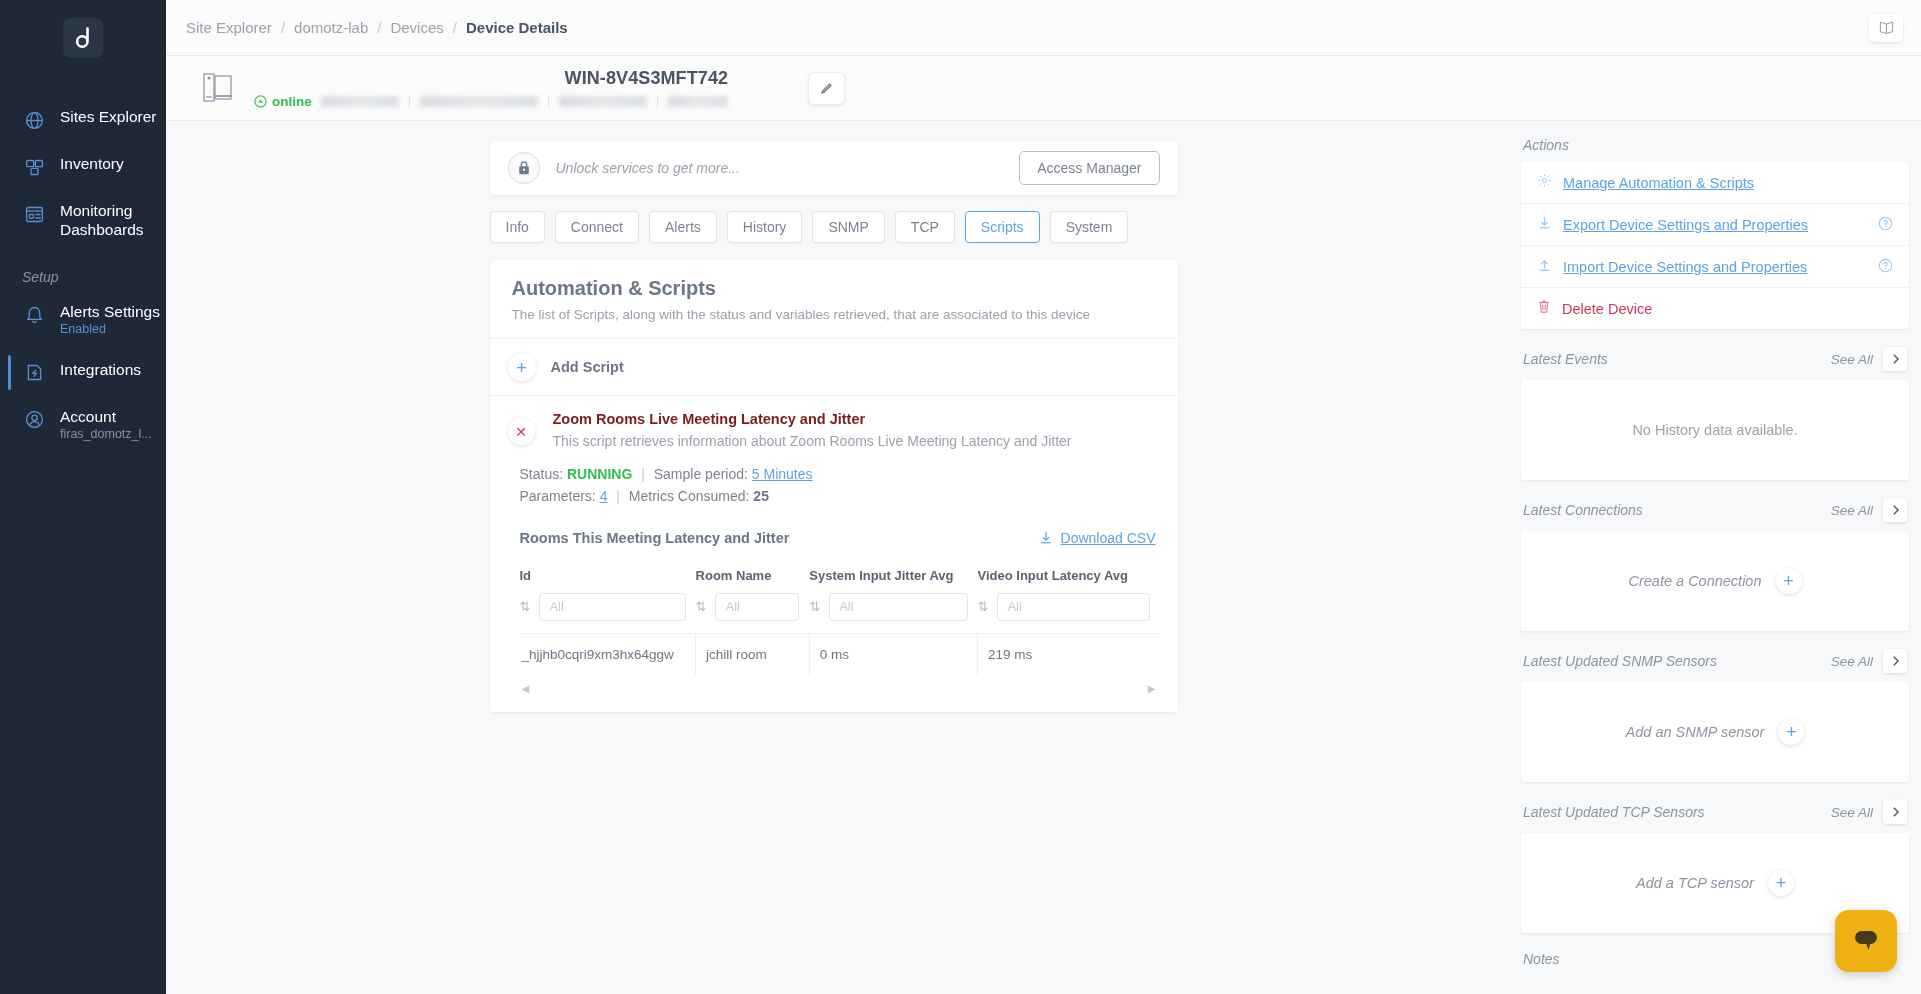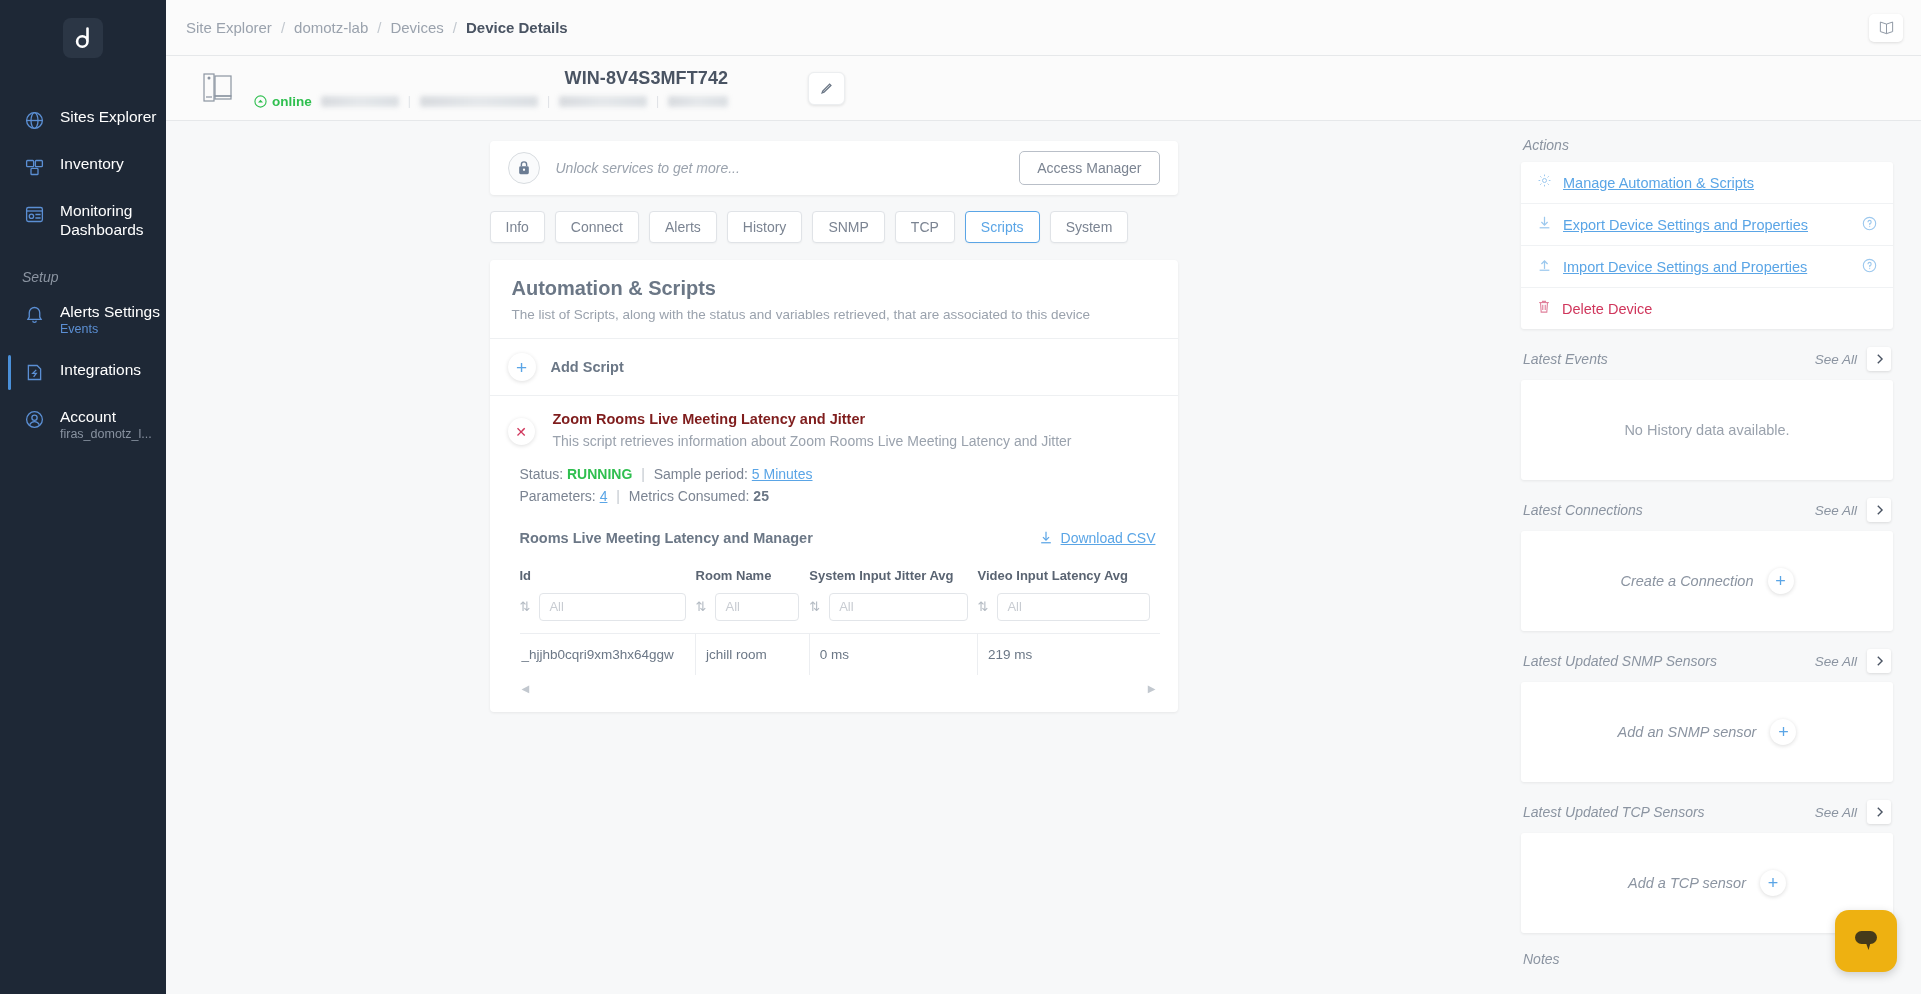--- a/index.html
+++ b/index.html
@@ -234,21 +234,21 @@
   }
   .hscroll-arrow { color: #c2c8cf; font-size: 10px; }
   .hscroll-track { flex: 1; height: 7px; position: relative; }
   .hscroll-thumb {
     width: 80px; height: 7px; border-radius: 4px; background: #dfe3e7;
   }
 
   
   .right-rail {
     width: 420px; flex-shrink: 0;
-    padding: 16px 28px 0 20px;
+    padding: 16px 12px 0 20px;
     overflow: hidden;
   }
   .rail-head {
     display: flex; align-items: center;
     font-size: 14px; font-style: italic; color: #8b94a1;
     padding: 0 2px 9px 2px;
   }
   .rail-head-spacer { flex: 1; }
   .see-all { font-size: 13.5px; color: #8b94a1; cursor: pointer; }
   .chev-btn {
@@ -356,21 +356,21 @@
 
     <div class="nav-item">
       <span class="nav-ico">
         <svg width="21" height="21" viewBox="0 0 24 24" fill="none" stroke="#5b8fd4" stroke-width="1.5">
           <path d="M18 15V10a6 6 0 1 0-12 0v5l-1.5 2.5h15L18 15z"></path>
             <path d="M10 19a2 2 0 0 0 4 0"></path>
         </svg>
       </span>
       <span class="nav-labels">
         <span class="nav-label">Alerts Settings</span>
-        <span class="nav-sub">Events</span>
+        <span class="nav-sub">Enabled</span>
       </span>
     </div>
 
     <div class="nav-item active">
       <span class="nav-ico">
         <svg width="21" height="21" viewBox="0 0 24 24" fill="none" stroke="#5b8fd4" stroke-width="1.5">
           <path d="M5 4h10l4 4v12H5z"></path>
             <path d="M14 9l-4 4h4l-3 4"></path>
         </svg>
       </span>
@@ -513,21 +513,21 @@
                 <span>Parameters:</span>
                 <span class="stat-link">4</span>
                 <span class="stat-pipe">|</span>
                 <span>Metrics Consumed:</span>
                 <span class="stat-strong">25</span>
               </div>
             </div>
 
             <div class="tbl-section">
               <div class="tbl-head-row">
-                <span class="tbl-title">Rooms Live Meeting Latency and Manager</span>
+                <span class="tbl-title">Rooms This Meeting Latency and Jitter</span>
                 <span class="tbl-spacer"></span>
                 <span class="csv-link">
                   <svg width="14" height="15" viewBox="0 0 16 17" fill="none" stroke="#5aa5e6" stroke-width="1.4">
                     <path d="M8 2v9"></path>
                       <path d="M4.5 8 L8 11.5 L11.5 8"></path>
                       <path d="M2.5 14.5h11"></path>
                   </svg>
                   <span>Download CSV</span>
                 </span>
               </div>

